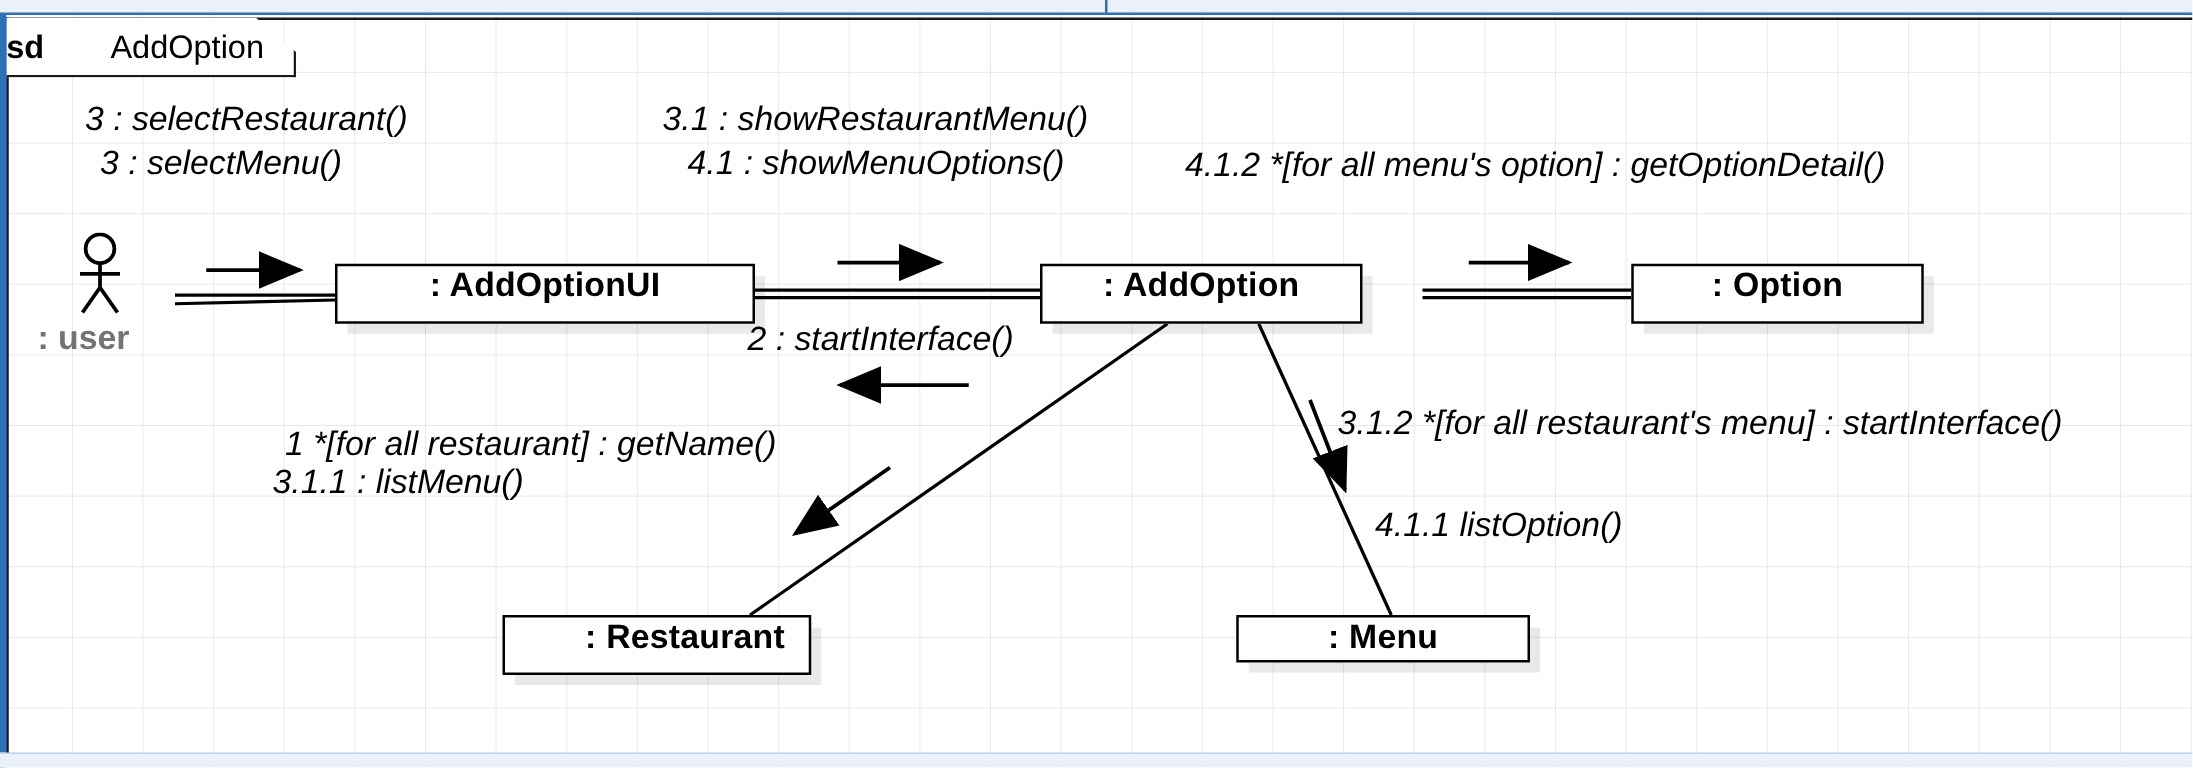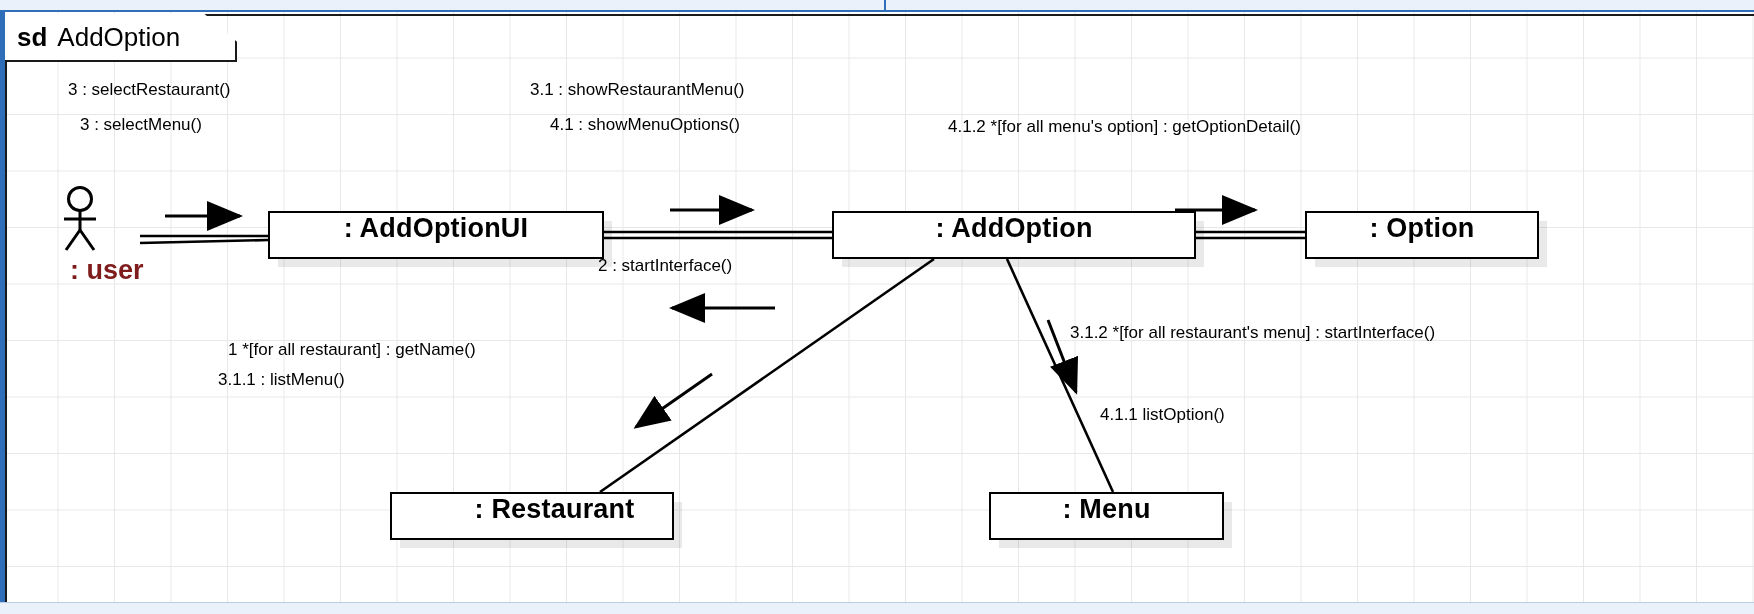--- a/index.html
+++ b/index.html
@@ -64,23 +64,23 @@
   #frame-tab {
     position: absolute;
     left: 5px; top: 14px;
     width: 232px; height: 48px;
     background: #ffffff;
     border: 2px solid #1a1a1a;
     border-left: none; border-top: none;
     clip-path: polygon(0 0, 86% 0, 100% 58%, 100% 100%, 0 100%);
     display: flex;
     align-items: center;
-    padding-left: 12px;
     font-size: 26px;
     color: #000;
+    gap: 43px;
   }
   #frame-tab .kw { font-weight: bold; margin-right: 10px; }
 
   
   #links {
     position: absolute; left: 0; top: 0;
     width: 1754px; height: 614px;
     pointer-events: none;
   }
 
@@ -93,51 +93,51 @@
     align-items: flex-start;
     justify-content: center;
     font-size: 27px;
     font-weight: bold;
     color: #000000;
     letter-spacing: 0.2px;
     box-shadow: 9px 9px 0 -1px rgba(0,0,0,0.085);
     z-index: 5;
   }
   #obj-addoptionui { left: 268px; top: 211px; width: 336px; height: 48px; }
-  #obj-addoption   { left: 832px; top: 211px; width: 364px; height: 48px; }
+  #obj-addoption   { left: 832px; top: 211px; width: 258px; height: 48px; }
   #obj-option      { left: 1305px; top: 211px; width: 234px; height: 48px; }
-  #obj-restaurant  { left: 390px; top: 492px; width: 284px; height: 48px; padding-left: 45px; }
-  #obj-menu        { left: 989px; top: 492px; width: 235px; height: 48px; }
+  #obj-restaurant  { left: 402px; top: 492px; width: 247px; height: 48px; padding-left: 45px; }
+  #obj-menu        { left: 989px; top: 492px; width: 235px; height: 38px; }
 
   
   #actor {
     position: absolute;
     left: 52px; top: 186px;
     width: 56px; height: 66px;
     z-index: 5;
   }
   #actor-label {
     position: absolute;
     left: 30px; top: 255px;
     font-size: 27px;
     font-weight: bold;
-    color: #7f1d1d;
+    color: #737373;
     white-space: nowrap;
     z-index: 5;
-    margin-left: 40px;
   }
 
   
   .msg {
     position: absolute;
-    font-size: 17px;
+    font-size: 27px;
     color: #000;
     white-space: nowrap;
     line-height: 1.12;
     z-index: 6;
+    font-style: italic;
   }
   #msg-3    { left: 68px;  top: 80px; }
   #msg-4    { left: 80px;  top: 115px; }
   #msg-31   { left: 530px; top: 80px; }
   #msg-41   { left: 550px; top: 115px; }
   #msg-412  { left: 948px; top: 117px; }
   #msg-2    { left: 598px; top: 256px; }
   #msg-1    { left: 228px; top: 340px; }
   #msg-311  { left: 218px; top: 370px; }
   #msg-312  { left: 1070px; top: 323px; }

